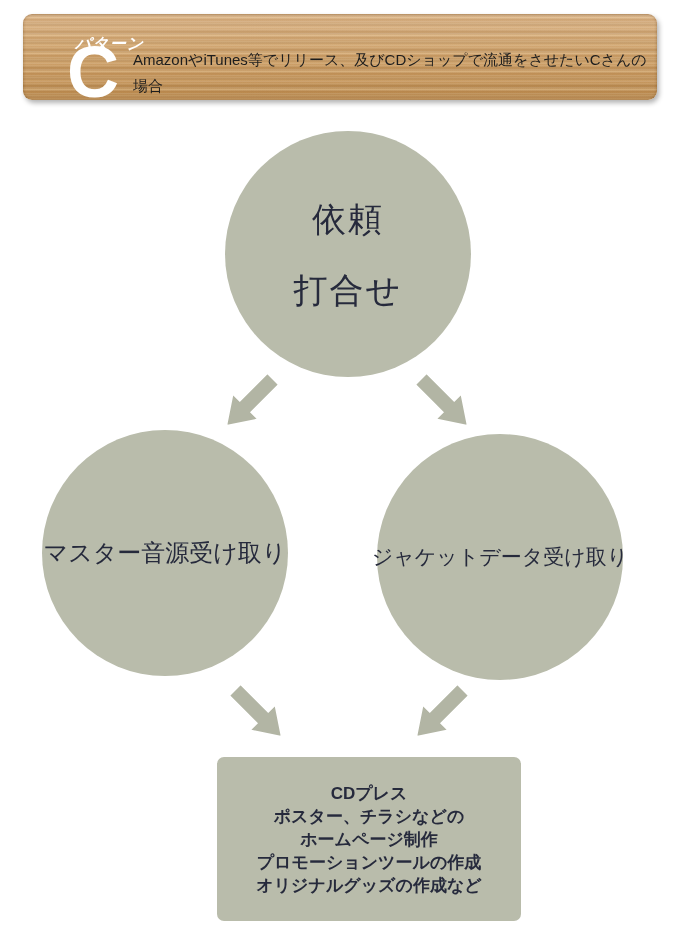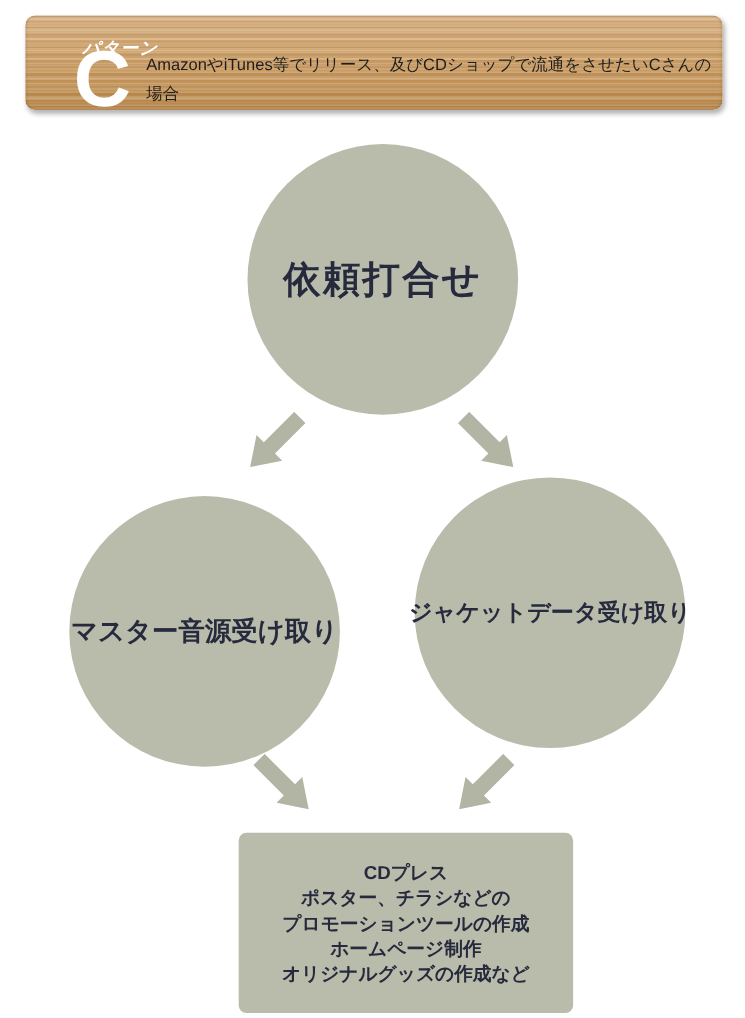--- a/index.html
+++ b/index.html
@@ -40,25 +40,25 @@
   .banner-lines {
     position:absolute; left:110px; top:33px;
     color:var(--banner-text-dark,#1d1d1d);
     font-size:15px; line-height:26px; font-weight:normal;
   }
 
   
   .circle {
     position:absolute; width:246px; height:246px; border-radius:50%;
     background:var(--node-fill,#b9bcab);
-    display:flex; flex-direction:row; align-items:center; justify-content:center;
-    color:var(--node-text,#262a3c); font-weight:bold; text-align:center;
+    display:flex; flex-direction:column; align-items:center; justify-content:center;
+    color:var(--node-text,#262a3c); font-weight:normal; text-align:center;
   }
   .circle-top   { left:225px; top:131px; }
-  .circle-left  { left:42px;  top:451px;margin-left:21px; }
+  .circle-left  { left:42px;  top:430px; }
   .circle-right { left:377px; top:434px; }
 
   .circle-top .line { font-size:34px; letter-spacing:2px; line-height:38px; }
   .circle-top .gap  { height:33px; }
   .circle-left .label  { font-size:24px; white-space:nowrap; letter-spacing:0px; }
   .circle-right .label { font-size:21px; white-space:nowrap; letter-spacing:0px; }
 
   
   .arrow {
     position:absolute; width:64px; height:34px;
@@ -127,18 +127,18 @@
   </div>
   <div class="arrow arrow-sw arrow-bottom-right">
     <svg viewBox="0 0 62 32" aria-hidden="true">
       <polygon fill="currentColor" points="0,9 38,9 38,0 62,16 38,32 38,23 0,23"></polygon>
     </svg>
   </div>
 
   <div class="result-box">
     <div class="rline">CDプレス</div>
     <div class="rline">ポスター、チラシなどの</div>
+    <div class="rline">ホームページ制作</div>
     <div class="rline">プロモーションツールの作成</div>
-    <div class="rline">ホームページ制作</div>
     <div class="rline">オリジナルグッズの作成など</div>
   </div>
 
 </div>
 
 </body></html>

